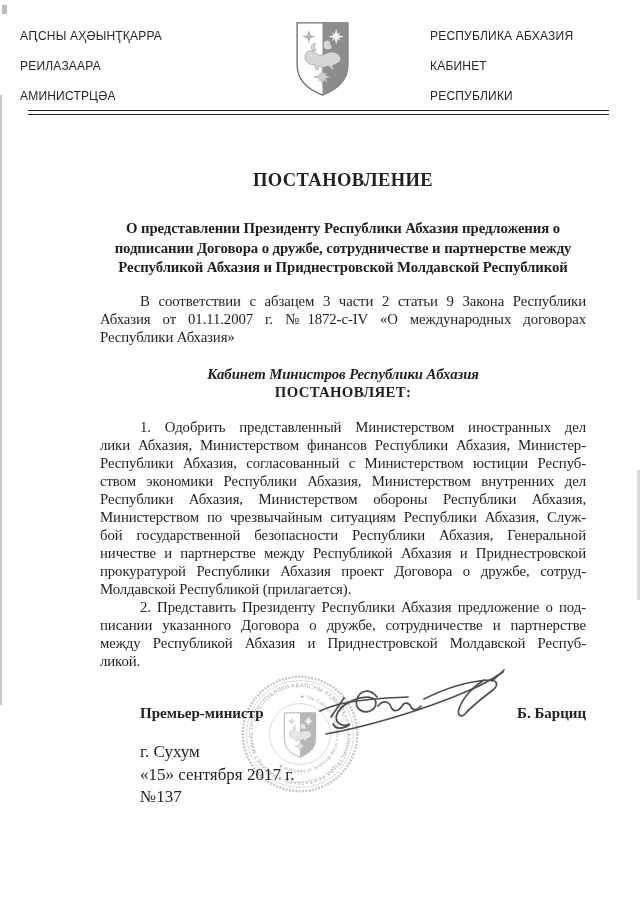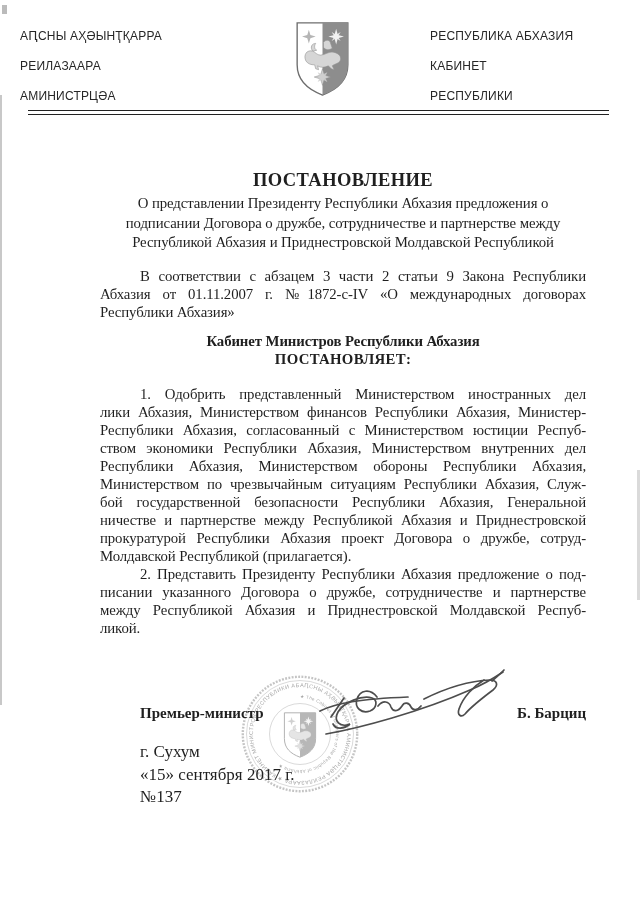--- a/index.html
+++ b/index.html
@@ -12,27 +12,27 @@
   .hdr-block{position:absolute;text-align:left;font-family:"Liberation Sans","DejaVu Sans",sans-serif;
     font-size:12px;line-height:30px;color:#262626;letter-spacing:.2px;}
   .hdr-left{left:20px;top:21px;width:190px;}
   .hdr-right{left:430px;top:21px;width:200px;}
   .emblem{position:absolute;left:293px;top:20px;width:59px;height:78px;}
   .rule{position:absolute;left:28px;right:31px;top:110px;height:3.2px;
     border-top:1.8px solid #222;border-bottom:1.2px solid #222;}
   
   .content{position:absolute;left:100px;top:170px;width:486px;font-size:14.8px;line-height:18px;letter-spacing:-0.1px;}
   .title{font-size:18.5px;font-weight:bold;text-align:center;line-height:20px;letter-spacing:.4px;}
-  .subject{margin-top:4px;font-weight:normal;line-height:19.6px;}
+  .subject{margin-top:29px;font-weight:bold;line-height:19.6px;}
   .cline{text-align:center;white-space:nowrap;}
   .preamble{margin-top:14px;}
   .j{text-align:justify;text-align-last:justify;}
   .last{text-align-last:left;}
   .ind{text-indent:40px;}
-  .org{margin-top:11px;font-weight:bold;text-align:center;}
+  .org{margin-top:19px;font-weight:bold;text-align:center;font-style:italic;}
   .resolves{font-weight:bold;text-align:center;letter-spacing:.3px;}
   .para1{margin-top:17px;}
   
   .seal{position:absolute;left:240px;top:674px;width:120px;height:120px;opacity:.78;}
   .signature{position:absolute;left:318px;top:664px;width:190px;height:74px;}
   .sig-title{position:absolute;left:140px;top:705px;font-weight:bold;font-size:15px;}
   .sig-name{position:absolute;left:517px;top:705px;font-weight:bold;font-size:15px;text-align:center;}
   .footer{position:absolute;left:140px;top:741px;font-size:17px;line-height:22.5px;}
   
   .edge-l{position:absolute;left:0;top:95px;width:1.5px;height:610px;background:#9a9a9a;opacity:.55;}

